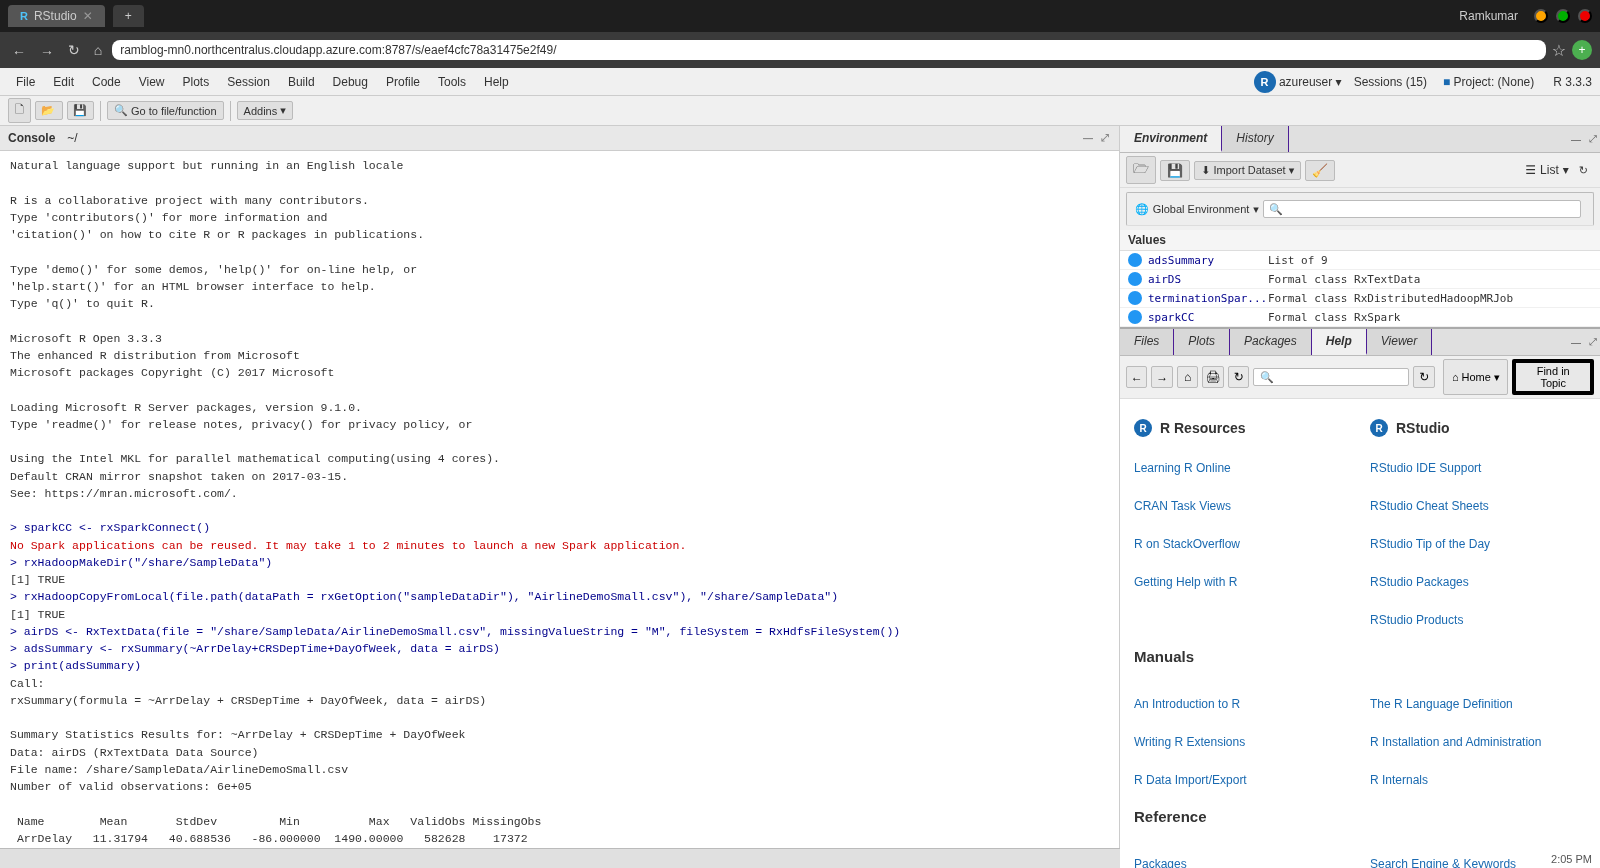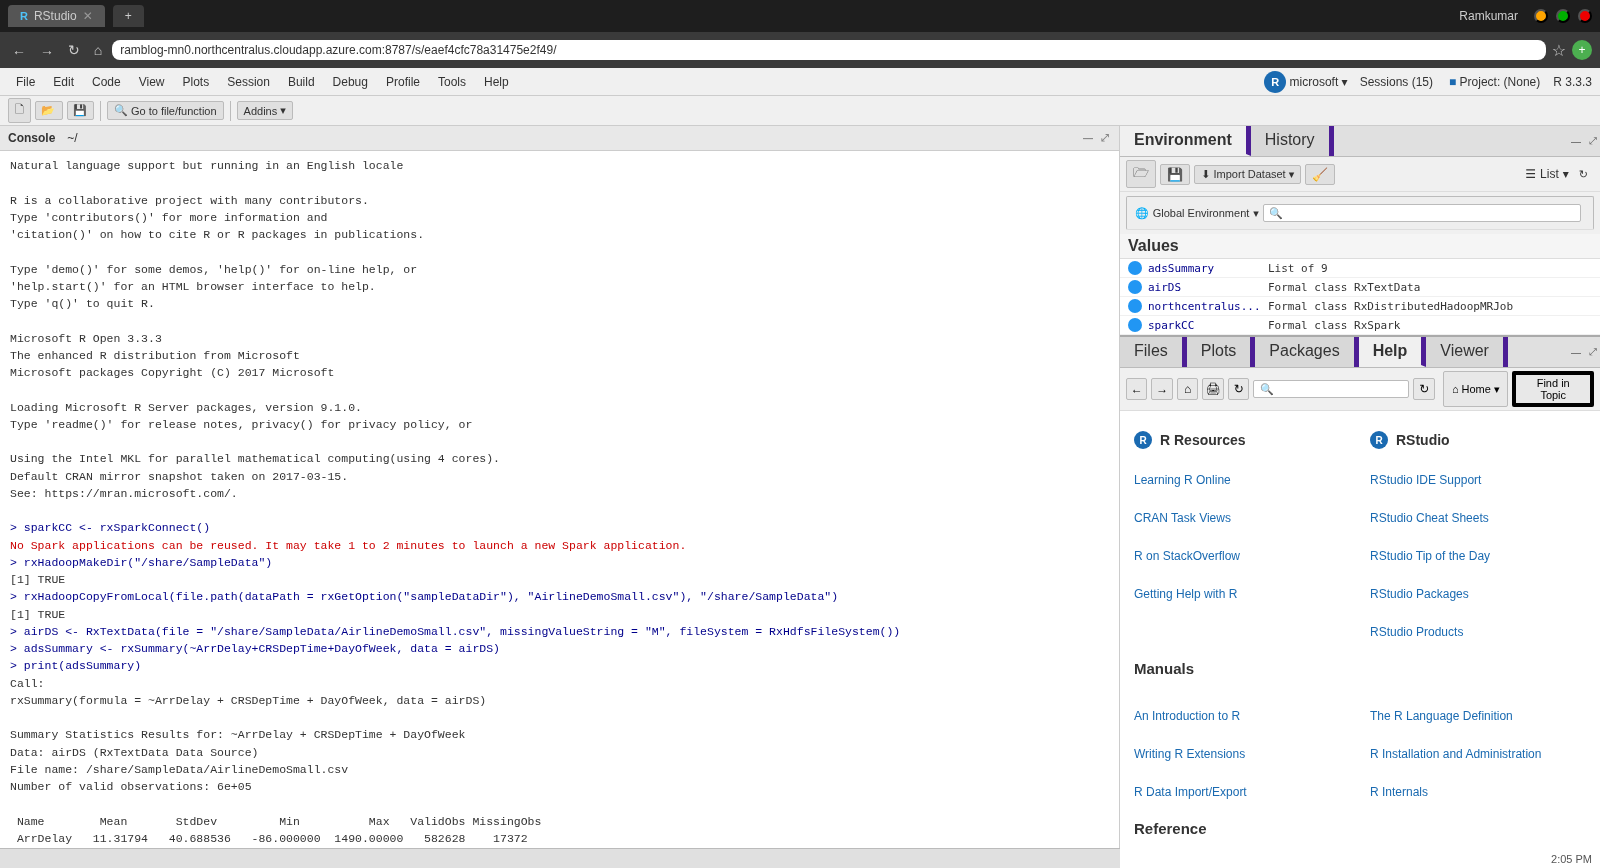--- a/index.html
+++ b/index.html
@@ -159,23 +159,24 @@
       flex-direction: column;
     }
     #top-right-tabs {
       display: flex;
       background: #e0e0e0;
       border-bottom: 1px solid #bbb;
     }
     .panel-tab {
       padding: 5px 14px;
       cursor: pointer;
-      font-size: 16px;
-      border-right: 5px solid #4c1d95;
+      font-size: 12px;
+      border-right: 1px solid #4c1d95;
       background: #d8d8d8;
+      font-style: italic;
     }
     .panel-tab.active { background: #f0f0f0; border-bottom: 2px solid #f0f0f0; font-weight: bold; }
     #top-right-toolbar {
       background: #f0f0f0;
       padding: 3px 6px;
       display: flex;
       align-items: center;
       gap: 4px;
       border-bottom: 1px solid #ddd;
     }
@@ -194,21 +195,21 @@
       border-radius: 2px;
       padding: 2px 6px;
       flex: 1;
       font-size: 11px;
       margin: 4px;
     }
     #env-values-header {
       background: #f5f5f5;
       padding: 3px 8px;
       font-weight: bold;
-      font-size: 16px;
+      font-size: 12px;
       border-bottom: 1px solid #ddd;
     }
     #env-content {
       flex: 1;
       overflow-y: auto;
       background: #fff;
       font-family: 'Consolas', monospace;
       font-size: 11px;
     }
     .env-row {
@@ -390,29 +391,29 @@
   <div class="menu-item">Plots</div>
   <div class="menu-item">Session</div>
   <div class="menu-item">Build</div>
   <div class="menu-item">Debug</div>
   <div class="menu-item">Profile</div>
   <div class="menu-item">Tools</div>
   <div class="menu-item">Help</div>
   <div class="menu-right">
     <span style="margin-right:4px;">
       <span style="display:inline-flex;width:22px;height:22px;background:#1a6ab1;border-radius:50%;color:white;align-items:center;justify-content:center;font-size:11px;font-weight:bold;">R</span>
-      <span>microsoft</span>
+      <span>azureuser</span>
       <span>▾</span>
     </span>
     <span>Sessions (15)</span>
     <span style="margin-left:8px;">
       <span style="color:#1a6ab1;">■</span>
       <span>Project: (None)</span>
     </span>
-    <span style="margin-left:5px;">R 3.3.3</span>
+    <span style="margin-left:11px;">R 3.3.3</span>
   </div>
 </div>
 
 <div id="toolbar">
   <button class="toolbar-btn">🗋</button>
   <button class="toolbar-btn">📂</button>
   <button class="toolbar-btn">💾</button>
   <div class="toolbar-separator"></div>
   <button class="toolbar-btn">
     <span>🔍</span>
@@ -525,21 +526,21 @@
           <span class="env-name">adsSummary</span>
           <span class="env-value">List of 9</span>
         </div>
         <div class="env-row">
           <div class="env-icon blue"></div>
           <span class="env-name">airDS</span>
           <span class="env-value">Formal class  RxTextData</span>
         </div>
         <div class="env-row">
           <div class="env-icon blue"></div>
-          <span class="env-name">northcentralus...</span>
+          <span class="env-name">terminationSpar...</span>
           <span class="env-value">Formal class  RxDistributedHadoopMRJob</span>
         </div>
         <div class="env-row">
           <div class="env-icon blue"></div>
           <span class="env-name">sparkCC</span>
           <span class="env-value">Formal class  RxSpark</span>
         </div>
       </div>
     </div>
 

